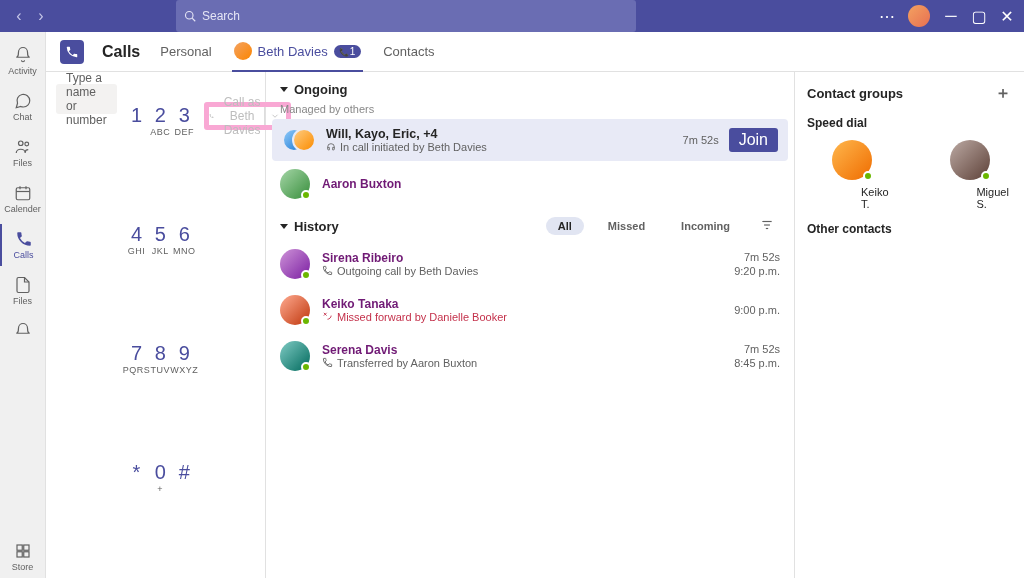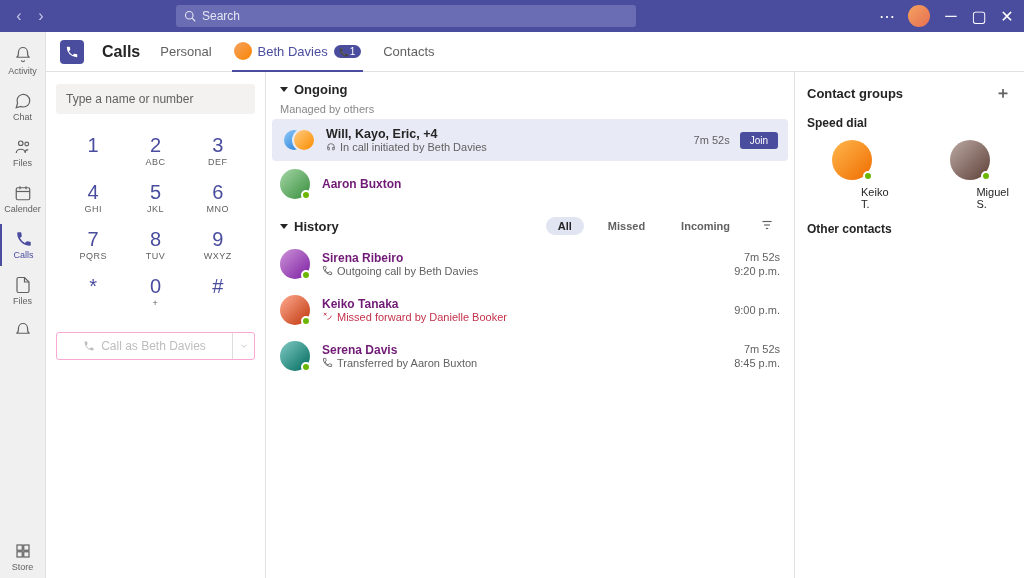--- a/index.html
+++ b/index.html
@@ -1,61 +1,61 @@
 <!DOCTYPE html>
 <html><head>
 <meta charset="utf-8">
 <style>
 * { box-sizing: border-box; margin: 0; padding: 0; font-family: "Segoe UI", Arial, sans-serif; }
 body { width: 1024px; height: 578px; overflow: hidden; background: #fff; display: flex; flex-direction: column; }
 .titlebar { height: 32px; background: #4a4d9e; display: flex; align-items: center; padding: 0 10px; gap: 8px; }
 .nav-arrows { display: flex; gap: 4px; color: #c5c6e8; }
 .nav-arrow { width: 18px; height: 18px; display: flex; align-items: center; justify-content: center; cursor: pointer; border-radius: 3px; }
-.searchbar { flex: 0 0 460px; margin: 0 auto; height: 22px; background: #6a6db3; border-radius: 3px; display: flex; align-items: center; padding: 0 8px; color: #e5e5f5; font-size: 12px; }
+.searchbar { flex: 0 0 460px; margin: 0 auto; height: 32px; background: #6a6db3; border-radius: 3px; display: flex; align-items: center; padding: 0 8px; color: #e5e5f5; font-size: 12px; }
 .searchbar svg { margin-right: 6px; }
 .win-controls { margin-left: auto; display: flex; align-items: center; gap: 14px; color: #fff; }
 .win-ctrl { width: 14px; height: 14px; display:flex; align-items:center; justify-content:center; cursor:pointer; }
 .avatar-top { width: 22px; height: 22px; border-radius: 50%; background: linear-gradient(135deg,#f4a261,#e76f51); }
 .main { flex: 1; display: flex; min-height: 0; }
 .rail { width: 46px; background: #f0f0f0; border-right: 1px solid #e1e1e1; display: flex; flex-direction: column; align-items:center; padding-top: 8px; gap: 4px; }
 .rail-item { width: 100%; display: flex; flex-direction: column; align-items: center; padding: 6px 0; font-size: 9px; color: #616161; cursor: pointer; }
 .rail-item.active { color: #4a4d9e; border-left: 2px solid #4a4d9e; }
 .rail-item svg { width: 18px; height: 18px; margin-bottom: 2px; }
 .rail .spacer { flex: 1; }
 .content { flex: 1; display: flex; flex-direction: column; min-width: 0; }
 .tabbar { height: 40px; border-bottom: 1px solid #e1e1e1; display: flex; align-items: center; padding: 0 14px; gap: 18px; }
 .calls-badge { width: 24px; height: 24px; border-radius: 4px; background: #4a4d9e; display:flex; align-items:center; justify-content:center; color:#fff; }
 .tab-title { font-size: 16px; font-weight: 700; color: #252525; }
 .tab { font-size: 13px; color: #616161; padding: 10px 2px; cursor:pointer; display:flex; align-items:center; gap:6px; }
 .tab.active { color: #4a4d9e; border-bottom: 2px solid #4a4d9e; margin-bottom: -1px; }
 .pill { background: #4a4d9e; color: #fff; font-size: 10px; padding: 1px 6px; border-radius: 8px; }
 .mini-avatar { width: 18px; height: 18px; border-radius: 50%; background: linear-gradient(135deg,#f4a261,#fb8500); display:inline-block; }
 .body3 { flex: 1; display: flex; min-height: 0; }
-.dialer { width: 220px; border-right: 1px solid #e1e1e1; padding: 12px 10px; display:flex; flex-direction:column; }
+.dialer { width: 220px; border-right: 1px solid #e1e1e1; padding: 12px 10px; display:flex; flex-direction:row; }
 .dial-input { height: 30px; background: #f3f2f1; border-radius: 3px; padding: 0 10px; font-size: 12px; color: #616161; display:flex; align-items:center; }
 .keypad { display: grid; grid-template-columns: repeat(3,1fr); gap: 14px 0; margin-top: 20px; padding: 0 6px; }
 .key { display:flex; flex-direction:column; align-items:center; cursor:pointer; }
 .key .digit { font-size: 20px; color: #4a4d9e; font-weight: 400; }
 .key .sub { font-size: 9px; color: #616161; letter-spacing: 0.5px; }
-.call-as { margin-top: 24px; display:flex; border:1px solid #f9a8d4; border-radius:3px; height: 28px; align-items:center; color:#bdbdbd; font-size:12px; }
+.call-as { margin-top: 18px; display:flex; border:5px solid #f9a8d4; border-radius:3px; height: 28px; align-items:center; color:#bdbdbd; font-size:12px; }
 .call-as .lbl { flex:1; text-align:center; display:flex; align-items:center; justify-content:center; gap:6px; }
 .call-as .drop { width: 22px; border-left:1px solid #ddd; height:100%; display:flex; align-items:center; justify-content:center; }
 .center { flex: 1; overflow-y: auto; }
 .section-hdr { padding: 10px 14px 6px; font-size: 13px; font-weight: 600; color: #252525; display:flex; align-items:center; gap:6px; }
 .sub-label { font-size: 11px; color: #888; padding: 0 14px 4px; }
 .ongoing-row { margin: 0 6px; padding: 8px 10px; background: #e8eaf6; border-radius: 4px; display:flex; align-items:center; gap:10px; }
 .stack-avatars { width: 34px; height: 24px; position: relative; }
 .stack-avatars .a { position:absolute; width:24px; height:24px; border-radius:50%; border:2px solid #e8eaf6; }
 .stack-avatars .a1 { background: linear-gradient(135deg,#90caf9,#1976d2); left:0; }
 .stack-avatars .a2 { background: linear-gradient(135deg,#ffcc80,#fb8c00); left:10px; }
 .row-text .t1 { font-size: 12.5px; font-weight: 600; color: #252525; }
 .row-text .t2 { font-size: 11px; color: #616161; display:flex; align-items:center; gap:4px; }
 .join-badge { margin-left:auto; display:flex; align-items:center; gap:10px; }
 .join-badge .dur { font-size: 11px; color: #616161; }
-.join-btn { background: #4a4d9e; color:#fff; font-size: 10px; padding: 3px 10px; border-radius: 3px; cursor:pointer; }
+.join-btn { background: #4a4d9e; color:#fff; font-size: 16px; padding: 3px 10px; border-radius: 3px; cursor:pointer; }
 .row { display:flex; align-items:center; padding: 8px 14px; gap: 12px; }
 .avatar { width: 30px; height: 30px; border-radius:50%; position: relative; flex-shrink: 0; }
 .avatar.g1 { background: linear-gradient(135deg,#a5d6a7,#388e3c); }
 .avatar.g2 { background: linear-gradient(135deg,#ce93d8,#7b1fa2); }
 .avatar.g3 { background: linear-gradient(135deg,#ffab91,#bf360c); }
 .avatar.g4 { background: linear-gradient(135deg,#80cbc4,#00695c); }
 .presence { position:absolute; bottom:-1px; right:-1px; width:10px; height:10px; border-radius:50%; background:#6bb700; border:2px solid #fff; }
 .row-main { flex: 1; }
 .row-main .name { font-size: 12px; font-weight: 600; color: #701a75; }
 .row-main .detail { font-size: 11px; color: #616161; display:flex; align-items:center; gap:4px; }

